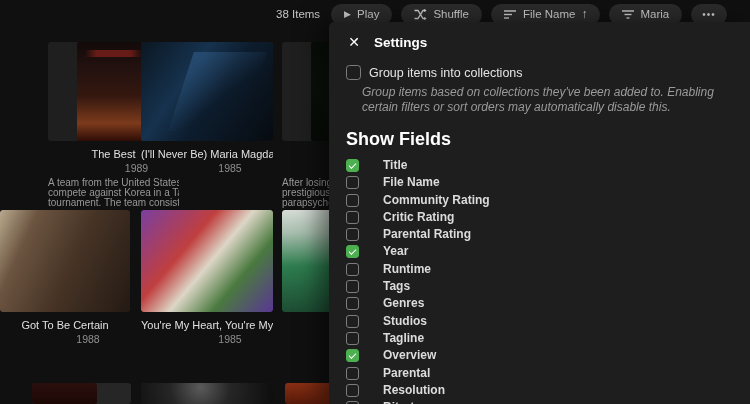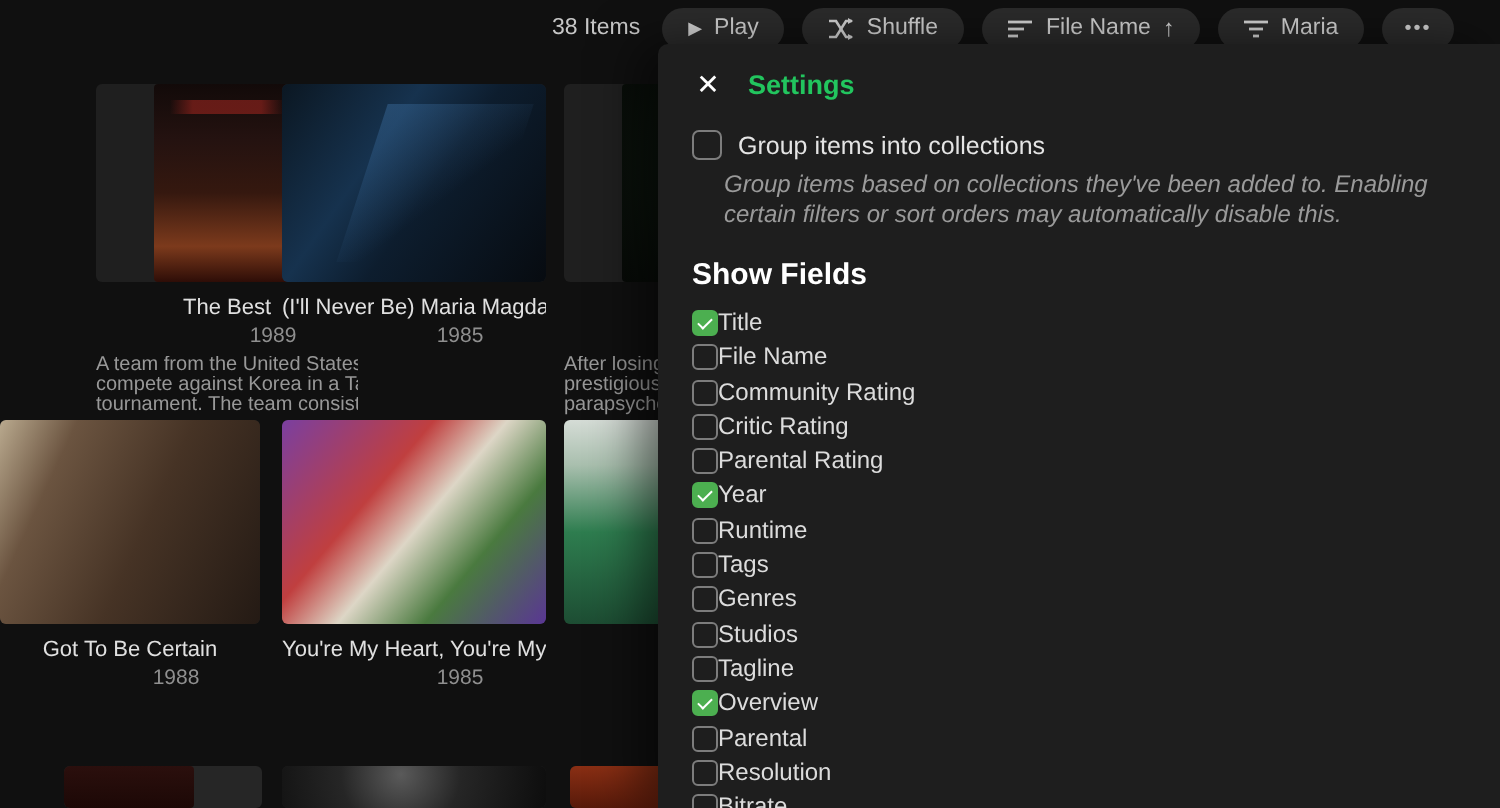--- a/index.html
+++ b/index.html
@@ -38,34 +38,34 @@
   .art6 { background:linear-gradient(180deg,#d5dcd6 0%,#a9bfae 22%,#2e7d4f 55%,#1d4d33 100%); }
   .art7 { background:linear-gradient(180deg,#2b0f0d,#1c0806); }
   .art8 { background:radial-gradient(circle at 45% 20%, #5a5a5a 0%, #262626 40%, #0d0d0d 100%); }
   .art9 { background:linear-gradient(180deg,#8a2f14,#571a0a); }
   .row3box { background:#262626; justify-content:flex-start; }
 
   
   .panel { position:absolute; left:329px; top:22px; right:0; bottom:0; background:#1e1e1e; border-top-left-radius:5px; z-index:5; box-shadow:-10px 0 24px rgba(0,0,0,.5); padding:0; overflow:hidden; }
   .panel-header { display:flex; align-items:center; gap:13px; padding:10px 0 0 18px; height:30px; }
   .close-x { color:#ffffff; font-size:14px; line-height:1; cursor:pointer; width:14px; text-align:center; }
-  .panel-title { color:#22c55e; font-size:13.5px; font-weight:bold; }
+  .panel-title { color:#ffffff; font-size:13.5px; font-weight:bold; }
 
   .group-row { display:flex; align-items:center; gap:8px; margin:13px 0 0 17px; cursor:pointer; }
   .cb { width:15px; height:15px; border:1.6px solid #7d7d7d; border-radius:3.5px; background:transparent; flex:0 0 auto; position:relative; }
   .cb-sm { width:13px; height:13px; border-radius:3px; }
   .cb.checked { background:var(--accent); border-color:var(--accent); }
   .cb.checked::after { content:""; position:absolute; left:2.5px; top:3px; width:7px; height:3.5px; border-left:1.8px solid #fff; border-bottom:1.8px solid #fff; transform:rotate(-45deg); }
   .cb-sm.checked::after { left:2px; top:2.5px; width:6px; height:3px; }
   .group-label { color:#e4e4e4; font-size:12.5px;text-align:center; }
   .group-desc { margin:5px 10px 0 33px; color:#9a9a9a; font-size:12px; line-height:15px;font-style:italic; }
 
-  .show-fields-heading { margin:14px 0 0 17px; color:#ffffff; font-size:15px; font-weight:bold; }
+  .show-fields-heading { margin:14px 0 0 17px; color:#ffffff; font-size:18px; font-weight:bold; }
   .fields-list { margin:9px 0 0 17px; display:flex; flex-direction:column; gap:4.3px; }
-  .field-row { display:flex; align-items:flex-end; gap:0; height:13px; cursor:pointer; }
+  .field-row { display:flex; align-items:flex-end; gap:24px; height:13px; cursor:pointer;font-weight:bold; }
   .field-label { color:#dcdcdc; font-size:12px; line-height:13px; }
 </style>
 </head>
 <body>
 
 <div class="toolbar">
   <span class="items-count">38 Items</span>
 
   <div class="pill">
     <span class="play-glyph">▶</span>

